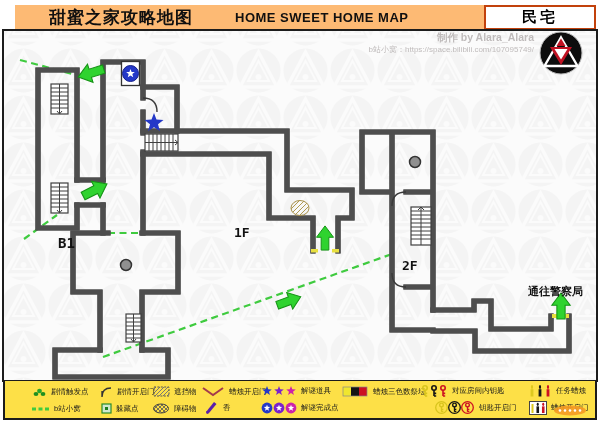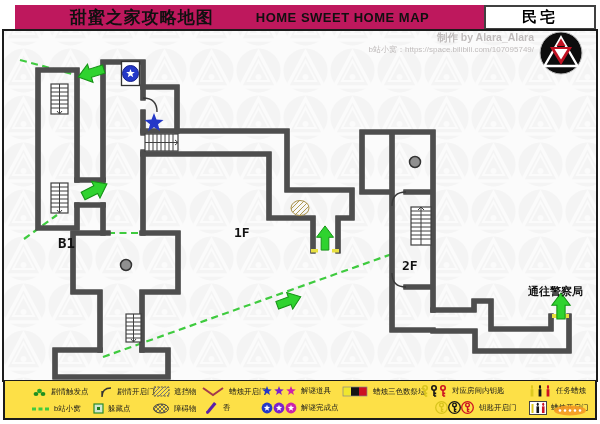--- a/index.html
+++ b/index.html
@@ -1,24 +1,24 @@
 <!DOCTYPE html>
 <html><head>
 <meta charset="utf-8">
 <style>
   html,body{margin:0;padding:0;background:#fff;}
   #stage{position:relative;width:600px;height:424px;background:#fff;overflow:hidden;
          font-family:"Liberation Sans","DejaVu Sans",sans-serif;}
   
-  #titlebar{position:absolute;left:15px;top:5px;width:469px;height:25px;background:#be185d;
-            display:flex;align-items:center;justify-content:center;gap:26px;}
+  #titlebar{position:absolute;left:15px;top:5px;width:469px;height:25px;background:#fdba74;
+            display:flex;align-items:center;gap:26px;padding-left:34px;}
   #title-zh{font-size:17px;font-weight:bold;color:#101010;letter-spacing:1px;}
   #title-en{font-size:13px;font-weight:bold;color:#101010;letter-spacing:.5px;margin-left:16px;}
   #badge{position:absolute;left:484px;top:5px;width:112px;height:25px;background:#fff;
-         border:2px solid #404040;box-sizing:border-box;display:flex;align-items:center;justify-content:center;
+         border:2px solid #c2410c;box-sizing:border-box;display:flex;align-items:center;justify-content:center;
          font-size:15px;font-weight:bold;color:#000;letter-spacing:3px;}
   
   .wm{position:absolute;text-align:right;color:#bfbbbb;}
   #wm1{right:66px;top:31px;font-size:10.5px;font-weight:bold;}
   #wm2{right:66px;top:44px;font-size:8px;}
   
   #mapsvg{position:absolute;left:0;top:0;}
   .wo{stroke:#4e4e4e;stroke-width:5.2;fill:none;stroke-linecap:square;}
   .wi{stroke:#dadada;stroke-width:2;fill:none;stroke-linecap:square;}
   .door{stroke:#3a3a3a;stroke-width:1.4;fill:none;}
@@ -251,21 +251,21 @@
       </svg>
       <span>任务蜡烛</span>
     </div>
 
     <div class="li" style="left:27px;top:21px;">
       <svg width="18" height="6">
         <line x1="0" y1="3" x2="18" y2="3" stroke="#3fcb3f" stroke-width="3" stroke-dasharray="4,2.5"></line>
       </svg>
       <span>b站小窝</span>
     </div>
-    <div class="li" style="left:88px;top:21px;">
+    <div class="li" style="left:96px;top:21px;">
       <svg width="11" height="11">
         <rect x="1" y="1" width="9" height="9" fill="#cfe8cf" stroke="#2a8a2a" stroke-width="1.2"></rect>
         <rect x="4" y="4" width="3" height="3" fill="#1f7f1f"></rect>
       </svg>
       <span>躲藏点</span>
     </div>
     <div class="li" style="left:147px;top:21px;">
       <svg width="18" height="11">
         <ellipse cx="9" cy="5.5" rx="7.5" ry="4.5" fill="url(#hatchCross)" stroke="#444" stroke-width="1"></ellipse>
       </svg>

